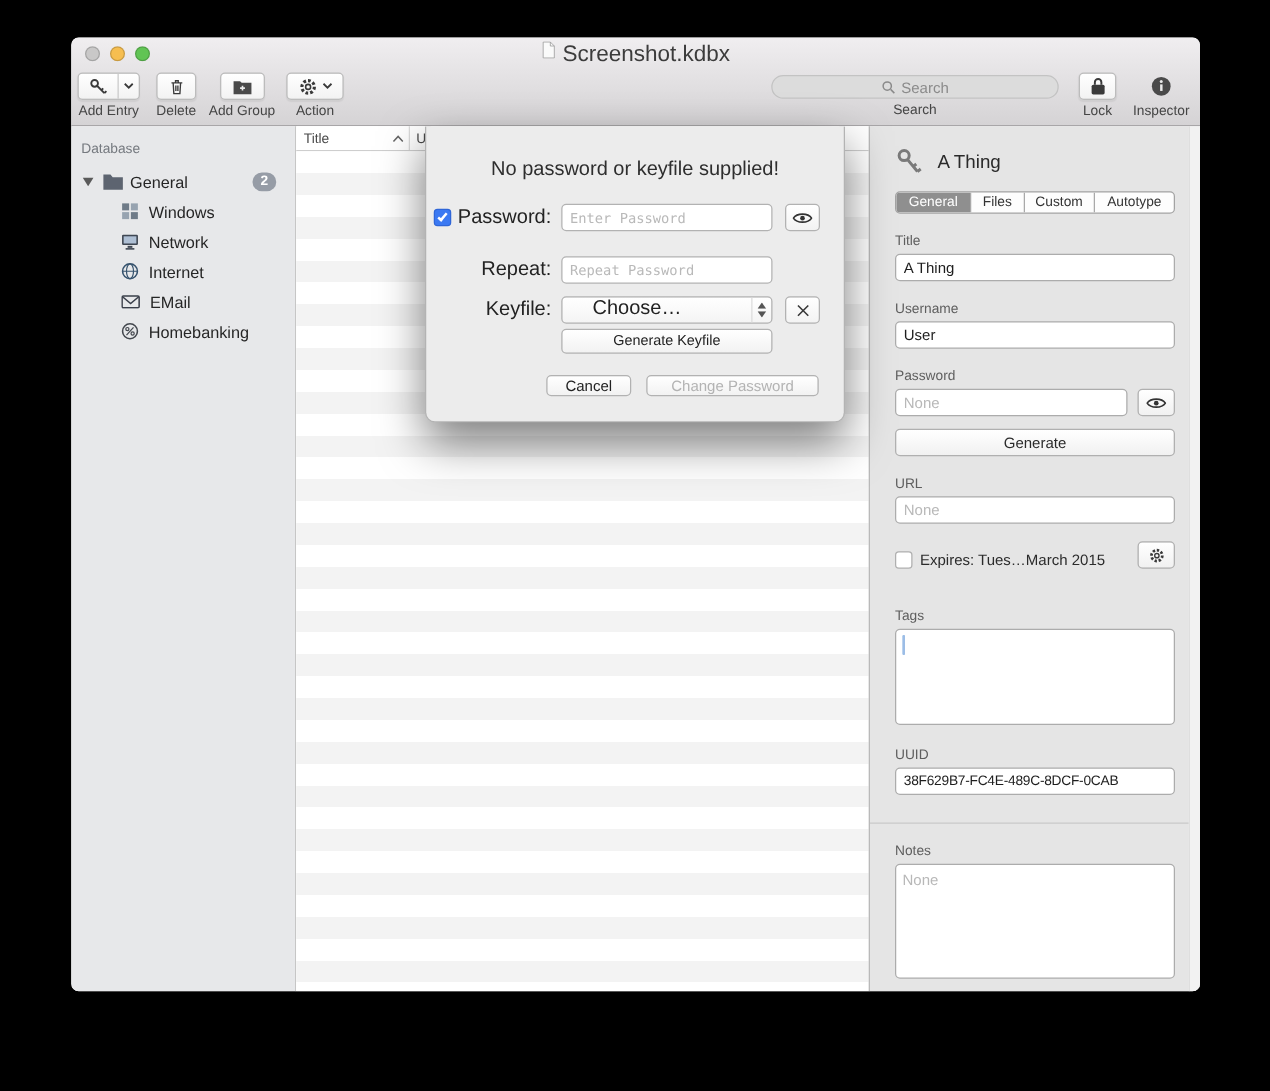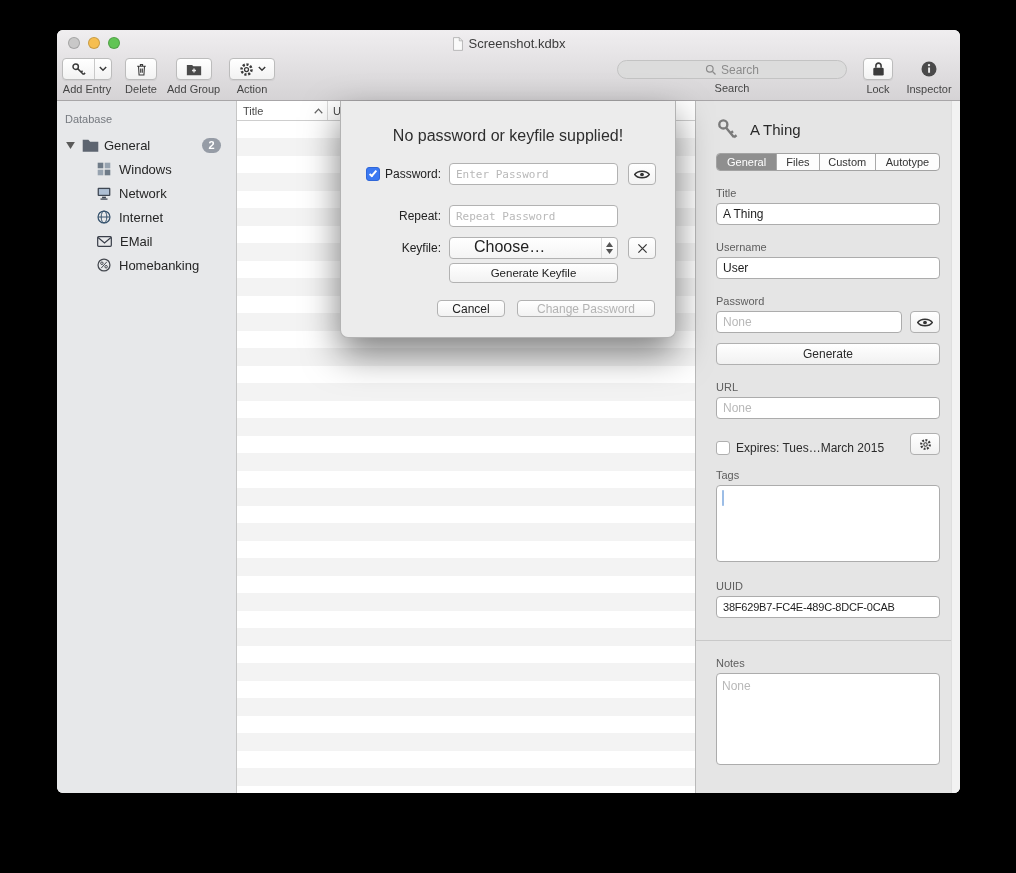--- a/index.html
+++ b/index.html
@@ -6,21 +6,21 @@
   html,body{width:1016px;height:873px}
   body{background:#000;font-family:"Liberation Sans","DejaVu Sans",sans-serif;position:relative;overflow:hidden}
   .window{position:absolute;left:57px;top:30px;width:903px;height:763px;background:#fff;border-radius:6px;box-shadow:0 24px 60px rgba(0,0,0,.65),0 0 0 1px rgba(0,0,0,.35);overflow:hidden}
 
   
   .header{position:absolute;top:0;left:0;right:0;height:71px;background:linear-gradient(#f0eef0,#d5d3d5);border-bottom:1px solid #a8a6a8}
   .titlebar{height:26px;position:relative;display:flex;align-items:center;justify-content:center}
   .traffic{position:absolute;left:11px;top:7px;display:flex;gap:8px}
   .light{width:12px;height:12px;border-radius:50%;border:1px solid rgba(0,0,0,.18)}
   .light.close{background:#c9c8c8}.light.min{background:#f6be50}.light.zoom{background:#61c454}
-  .title{font-size:13px;color:#3c3c3c;display:flex;align-items:flex-end;gap:5px}
+  .title{font-size:18px;color:#3c3c3c;display:flex;align-items:flex-start;gap:5px}
   .toolbar{position:relative;height:44px}
   .titem{position:absolute;top:2px;display:flex;flex-direction:column;align-items:center}
   .tbtn{height:22px;background:linear-gradient(#ffffff,#f2f2f2);border:1px solid #bcbcbc;border-radius:4px;display:flex;align-items:center;justify-content:center;box-shadow:0 1px 1px rgba(0,0,0,.06)}
   .tbtn .seg{display:flex;align-items:center;justify-content:center;height:100%;padding:0 8px}
   .tbtn .seg.arrow{border-left:1px solid #c9c9c9;padding:0 4px}
   .tlabel{font-size:11px;color:#454545;margin-top:3px;white-space:nowrap}
   .search-field{width:230px;height:19px;margin-top:2px;border-radius:10px;background:#dcdcdc;border:1px solid #c3c3c3;display:flex;align-items:center;justify-content:center;gap:4px;color:#8b8b8b;font-size:12px}
   .icon{display:inline-flex;align-items:center;justify-content:center;line-height:0}
 
   
@@ -65,21 +65,21 @@
   .tag-pill{width:28px;height:13px;background:#b9d3f2;border:1px solid #9cbde6;border-radius:3px}
   .uuid-field{font-size:11px;letter-spacing:-0.2px}
   .idivider{height:1px;background:#c9c9c9;margin:22px -20px 0}
   .notes-box{height:92px;border:1px solid #acacac;border-radius:4px;background:#fff;margin-top:4px;padding:5px;font-size:12px;color:#b8b8b8}
 
   
   .sheet{position:absolute;left:283px;top:71px;width:336px;background:#ececec;border:1px solid #b3b3b3;border-top:none;border-radius:0 0 8px 8px;box-shadow:0 16px 36px rgba(0,0,0,.5);padding-bottom:20px;z-index:5}
   .dlg-msg{text-align:center;font-size:16px;font-weight:normal;color:#2e2e2e;margin-top:26px}
   .drow{display:flex;align-items:center}
   .dlabel-wrap{width:108px;display:flex;align-items:center;justify-content:flex-end;gap:5px;padding-right:8px}
-  .dlabel{font-size:12px;color:#222;white-space:nowrap}
+  .dlabel{font-size:16px;color:#222;white-space:nowrap}
   .dfield{width:169px;height:22px;border:1px solid #b2b2b2;border-radius:4px;background:#fff;padding:0 6px;font-size:11px;font-family:"DejaVu Sans Mono",monospace;color:#222;outline:none}
   .dfield::placeholder{color:#b9b9b9}
   .dicon-btn{width:28px;height:22px;margin-left:10px;border:1px solid #b2b2b2;border-radius:4px;background:linear-gradient(#ffffff,#f3f3f3);display:flex;align-items:center;justify-content:center}
   .popup{width:169px;height:22px;border:1px solid #b2b2b2;border-radius:4px;background:linear-gradient(#ffffff,#f4f4f4);display:flex;align-items:flex-start;font-size:16px;color:#222;padding-left:24px}
   .popup .stepper{margin-left:auto;width:16px;height:100%;display:flex;flex-direction:column;align-items:center;justify-content:center;gap:2px;border-left:1px solid #dcdcdc}
   .gen-keyfile{margin:4px 0 0 108px;width:169px;height:20px;border:1px solid #b2b2b2;border-radius:4px;background:linear-gradient(#ffffff,#f2f2f2);font-size:11.5px;color:#222;display:flex;align-items:center;justify-content:center;font-family:inherit}
   .dbtn-row{display:flex;justify-content:flex-end;gap:12px;margin:17px 20px 0 0}
   .dbtn{height:17px;min-width:68px;padding:0 12px;border:1px solid #b2b2b2;border-radius:4px;background:linear-gradient(#ffffff,#f2f2f2);font-size:12px;color:#222;font-family:inherit;display:flex;align-items:center;justify-content:center}
   .dbtn.disabled{color:#b3b3b3;min-width:138px}
   .m-top18{margin-top:18px}.m-top6{margin-top:20px}.m-top10{margin-top:10px}
@@ -345,21 +345,21 @@
         <button class="ibtn icon-btn">
           <span class="icon">
             <svg width="13" height="13" viewBox="0 0 24 24">
                 <circle cx="12" cy="12" r="8" fill="none" stroke="#3a3a3a" stroke-width="4" stroke-dasharray="3.5 2.6"></circle>
                 <circle cx="12" cy="12" r="3.2" fill="none" stroke="#3a3a3a" stroke-width="2"></circle>
               </svg>
           </span>
         </button>
       </div>
 
-      <div class="ilabel" style="margin-top:14px">Tags</div>
+      <div class="ilabel" style="margin-top:32px">Tags</div>
       <div class="tags-box">
         <span class="tag-pill"></span>
       </div>
 
       <div class="ilabel" style="margin-top:18px">UUID</div>
       <input class="ifield uuid-field" value="38F629B7-FC4E-489C-8DCF-0CAB" style="">
 
       <div class="idivider"></div>
 
       <div class="ilabel">Notes</div>

